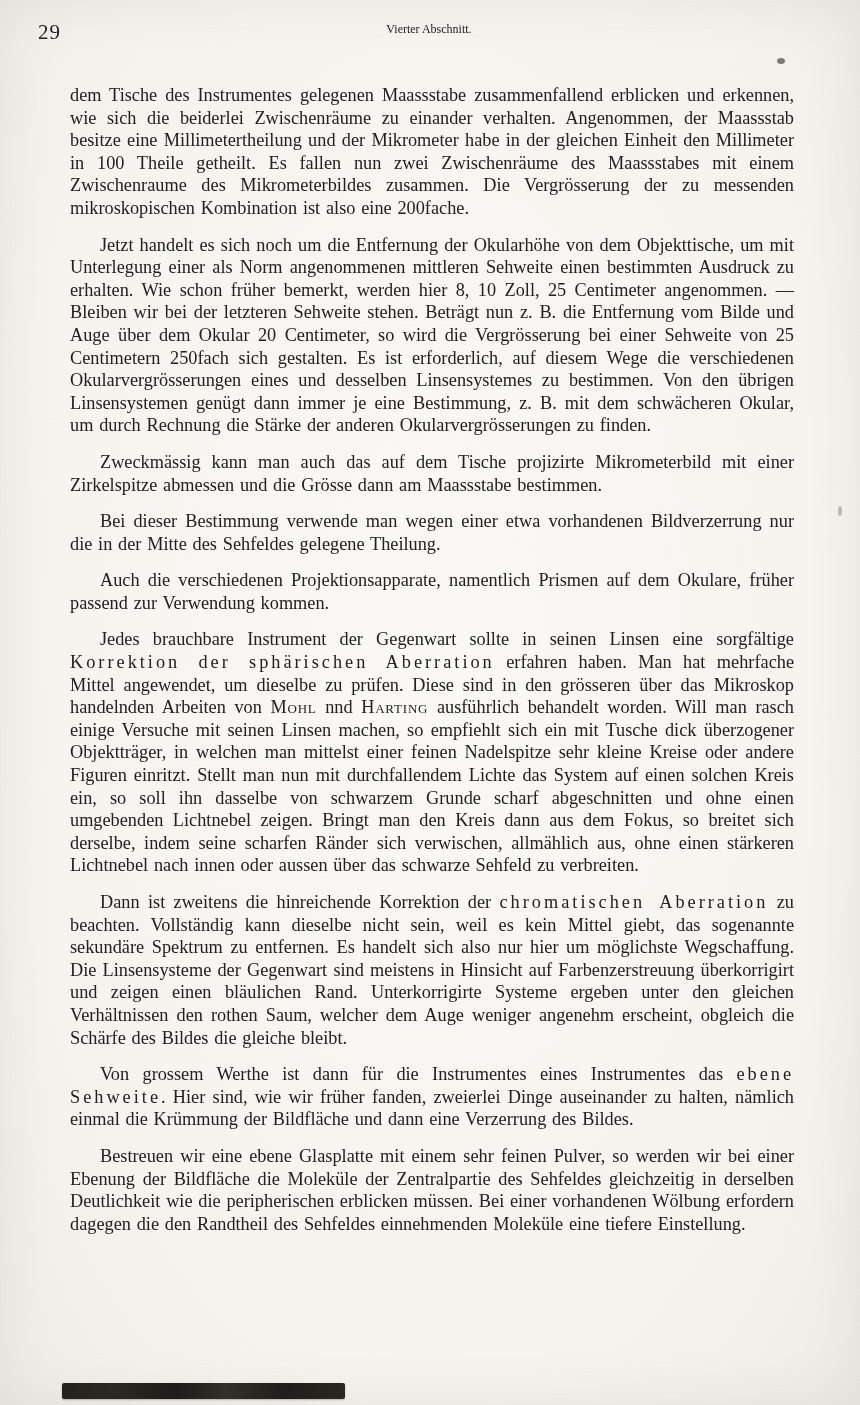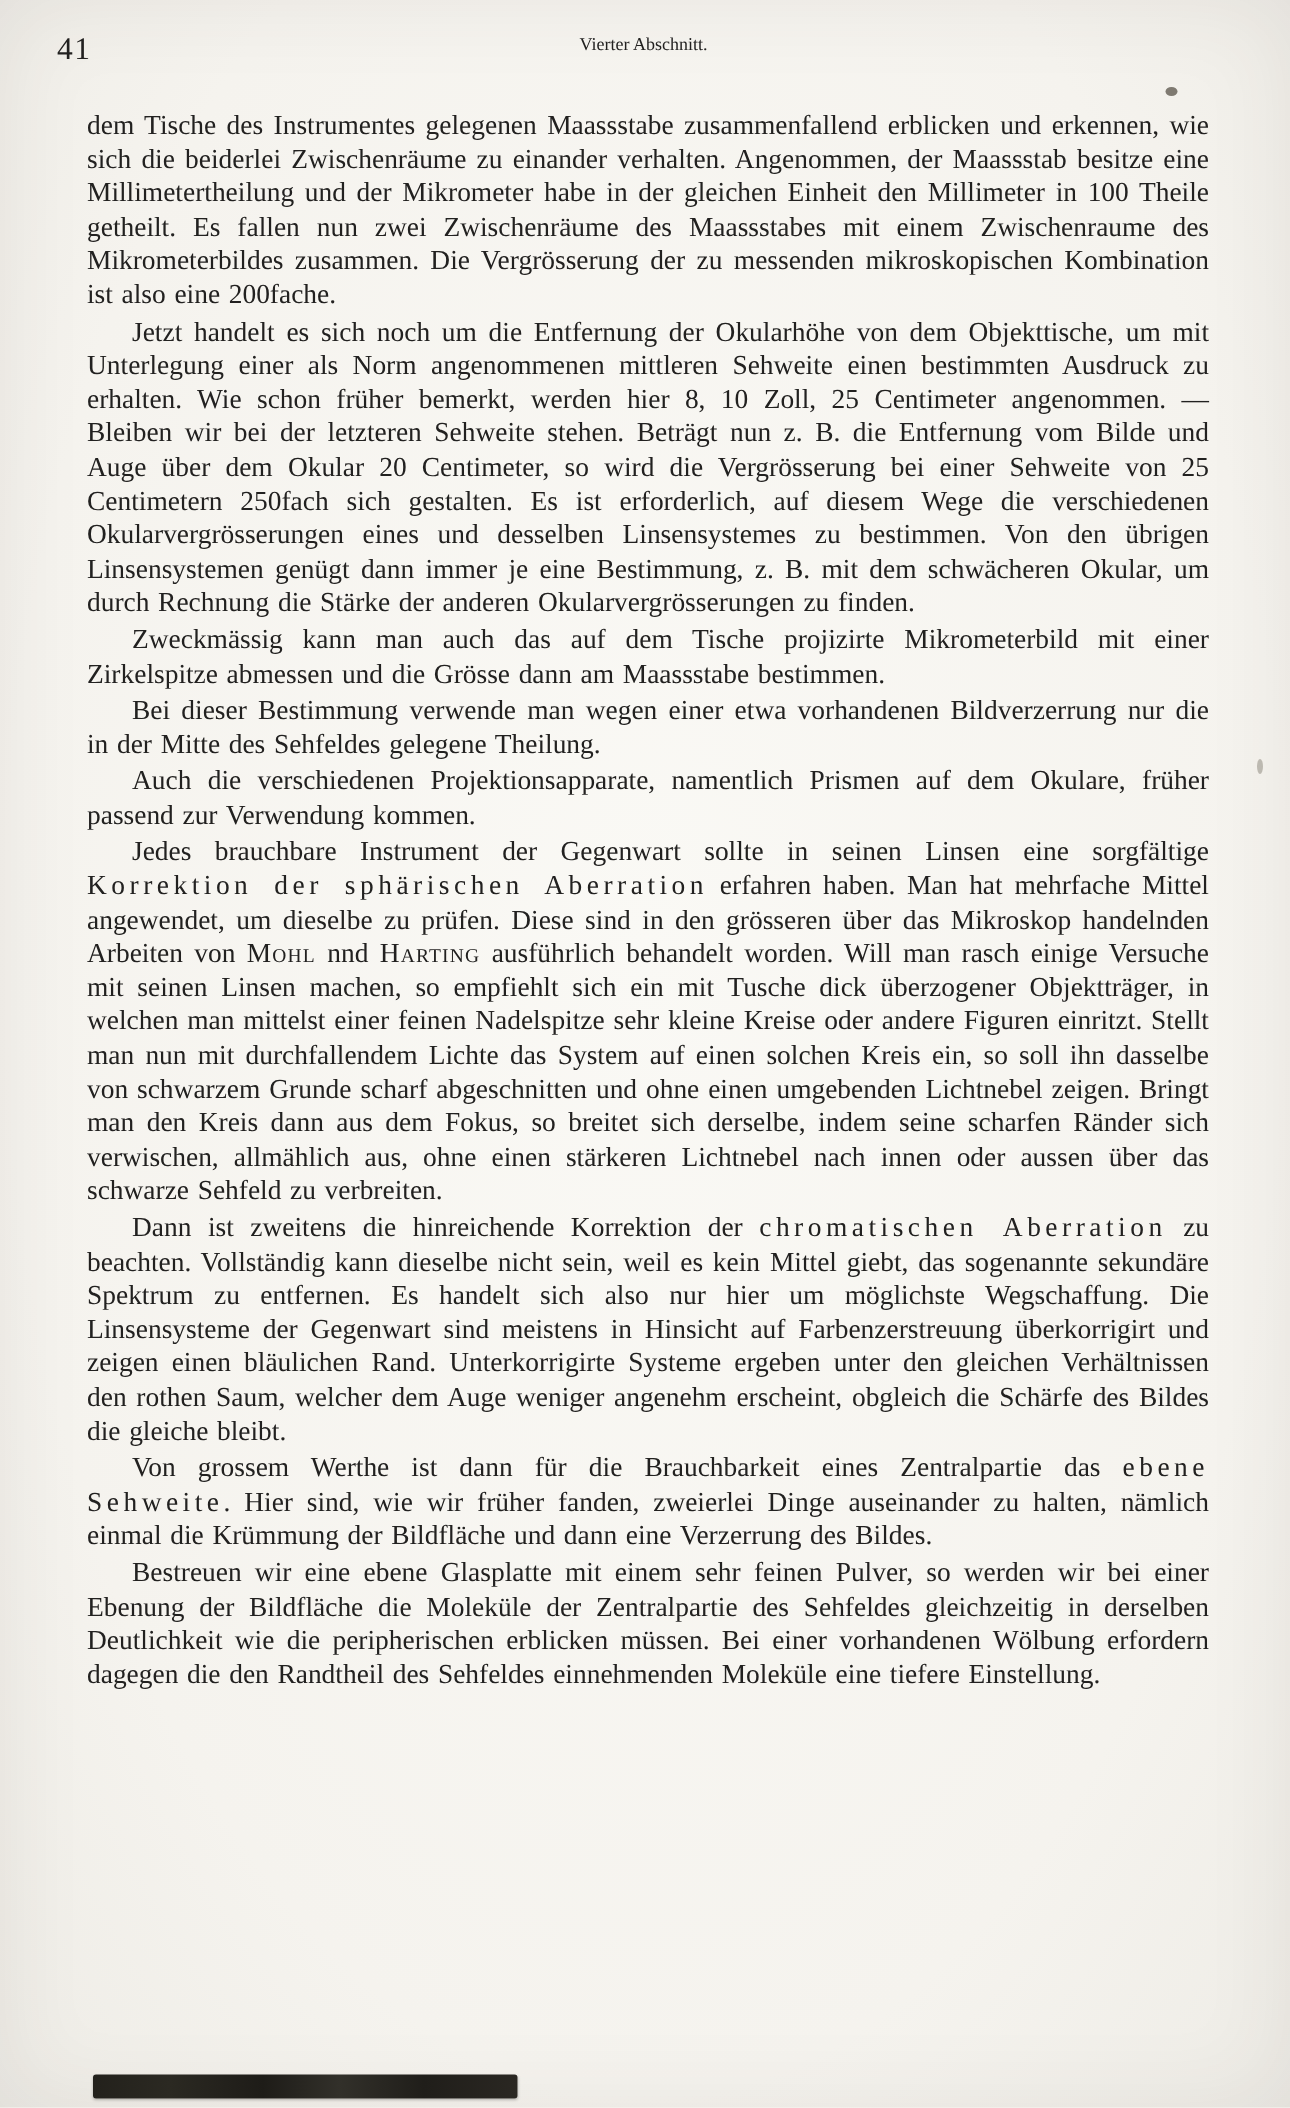--- a/index.html
+++ b/index.html
@@ -45,21 +45,21 @@
     position: absolute;
     top: 70px;
     left: 56px;
     width: 752px;
     font-size: 18.3px;
     line-height: 22.6px;
     text-align: justify;
     word-spacing: 1.2px;
   }
   .para {
-    margin: 2px;
+    margin: 14px;
   }
   .para.indent {
     text-indent: 30px;
   }
   .run-normal {}
   .run-spaced {
     letter-spacing: 3px;
     word-spacing: 5px;
   }
   .run-smallcaps {
@@ -96,34 +96,34 @@
     background: #9a958a;
     opacity: 0.6;
   }
 </style>
 </head>
 <body>
 
 <div class="page">
 
   <div class="header-row">
-    <span class="page-number">41</span>
+    <span class="page-number">29</span>
     <div class="section-title">Vierter Abschnitt.</div>
   </div>
 
   <div class="text-block">
 
   <p class="para"><span class="run-normal">dem Tische des Instrumentes gelegenen Maassstabe zusammenfallend erblicken und erkennen, wie sich die beiderlei Zwischenräume zu einander verhalten. Angenommen, der Maassstab besitze eine Millimetertheilung und der Mikrometer habe in der gleichen Einheit den Millimeter in 100 Theile getheilt. Es fallen nun zwei Zwischenräume des Maassstabes mit einem Zwischenraume des Mikrometerbildes zusammen. Die Vergrösserung der zu messenden mikroskopischen Kombination ist also eine 200fache.</span></p>
       <p class="para indent"><span class="run-normal">Jetzt handelt es sich noch um die Entfernung der Okularhöhe von dem Objekttische, um mit Unterlegung einer als Norm angenommenen mittleren Sehweite einen bestimmten Ausdruck zu erhalten. Wie schon früher bemerkt, werden hier 8, 10 Zoll, 25 Centimeter angenommen. — Bleiben wir bei der letzteren Sehweite stehen. Beträgt nun z. B. die Entfernung vom Bilde und Auge über dem Okular 20 Centimeter, so wird die Vergrösserung bei einer Sehweite von 25 Centimetern 250fach sich gestalten. Es ist erforderlich, auf diesem Wege die verschiedenen Okularvergrösserungen eines und desselben Linsensystemes zu bestimmen. Von den übrigen Linsensystemen genügt dann immer je eine Bestimmung, z. B. mit dem schwächeren Okular, um durch Rechnung die Stärke der anderen Okularvergrösserungen zu finden.</span></p>
       <p class="para indent"><span class="run-normal">Zweckmässig kann man auch das auf dem Tische projizirte Mikrometerbild mit einer Zirkelspitze abmessen und die Grösse dann am Maassstabe bestimmen.</span></p>
       <p class="para indent"><span class="run-normal">Bei dieser Bestimmung verwende man wegen einer etwa vorhandenen Bildverzerrung nur die in der Mitte des Sehfeldes gelegene Theilung.</span></p>
       <p class="para indent"><span class="run-normal">Auch die verschiedenen Projektionsapparate, namentlich Prismen auf dem Okulare, früher passend zur Verwendung kommen.</span></p>
       <p class="para indent"><span class="run-normal">Jedes brauchbare Instrument der Gegenwart sollte in seinen Linsen eine sorgfältige </span><span class="run-spaced">Korrektion der sphärischen Aberration</span><span class="run-normal"> erfahren haben. Man hat mehrfache Mittel angewendet, um dieselbe zu prüfen. Diese sind in den grösseren über das Mikroskop handelnden Arbeiten von </span><span class="run-smallcaps">Mohl</span><span class="run-normal"> nnd </span><span class="run-smallcaps">Harting</span><span class="run-normal"> ausführlich behandelt worden. Will man rasch einige Versuche mit seinen Linsen machen, so empfiehlt sich ein mit Tusche dick überzogener Objektträger, in welchen man mittelst einer feinen Nadelspitze sehr kleine Kreise oder andere Figuren einritzt. Stellt man nun mit durchfallendem Lichte das System auf einen solchen Kreis ein, so soll ihn dasselbe von schwarzem Grunde scharf abgeschnitten und ohne einen umgebenden Lichtnebel zeigen. Bringt man den Kreis dann aus dem Fokus, so breitet sich derselbe, indem seine scharfen Ränder sich verwischen, allmählich aus, ohne einen stärkeren Lichtnebel nach innen oder aussen über das schwarze Sehfeld zu verbreiten.</span></p>
       <p class="para indent"><span class="run-normal">Dann ist zweitens die hinreichende Korrektion der </span><span class="run-spaced">chromatischen Aberration</span><span class="run-normal"> zu beachten. Vollständig kann dieselbe nicht sein, weil es kein Mittel giebt, das sogenannte sekundäre Spektrum zu entfernen. Es handelt sich also nur hier um möglichste Wegschaffung. Die Linsensysteme der Gegenwart sind meistens in Hinsicht auf Farbenzerstreuung überkorrigirt und zeigen einen bläulichen Rand. Unterkorrigirte Systeme ergeben unter den gleichen Verhältnissen den rothen Saum, welcher dem Auge weniger angenehm erscheint, obgleich die Schärfe des Bildes die gleiche bleibt.</span></p>
-      <p class="para indent"><span class="run-normal">Von grossem Werthe ist dann für die Brauchbarkeit eines Zentralpartie das </span><span class="run-spaced">ebene Sehweite</span><span class="run-normal">. Hier sind, wie wir früher fanden, zweierlei Dinge auseinander zu halten, nämlich einmal die Krümmung der Bildfläche und dann eine Verzerrung des Bildes.</span></p>
+      <p class="para indent"><span class="run-normal">Von grossem Werthe ist dann für die Instrumentes eines Instrumentes das </span><span class="run-spaced">ebene Sehweite</span><span class="run-normal">. Hier sind, wie wir früher fanden, zweierlei Dinge auseinander zu halten, nämlich einmal die Krümmung der Bildfläche und dann eine Verzerrung des Bildes.</span></p>
       <p class="para indent"><span class="run-normal">Bestreuen wir eine ebene Glasplatte mit einem sehr feinen Pulver, so werden wir bei einer Ebenung der Bildfläche die Moleküle der Zentralpartie des Sehfeldes gleichzeitig in derselben Deutlichkeit wie die peripherischen erblicken müssen. Bei einer vorhandenen Wölbung erfordern dagegen die den Randtheil des Sehfeldes einnehmenden Moleküle eine tiefere Einstellung.</span></p>
     </div>
 
   <div class="speck"></div>
   <div class="speck-2"></div>
 
   <div class="artifact-bar"></div>
 
 </div>
 

